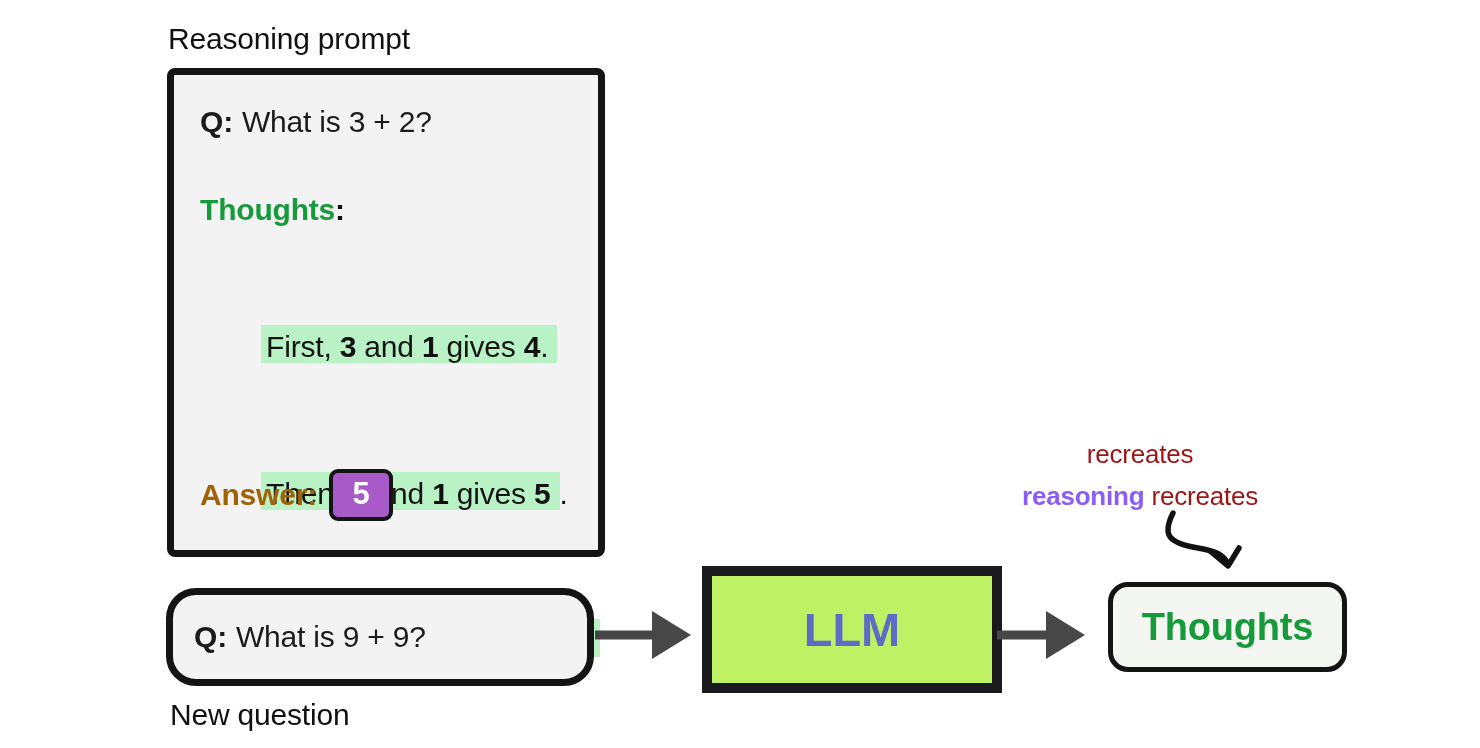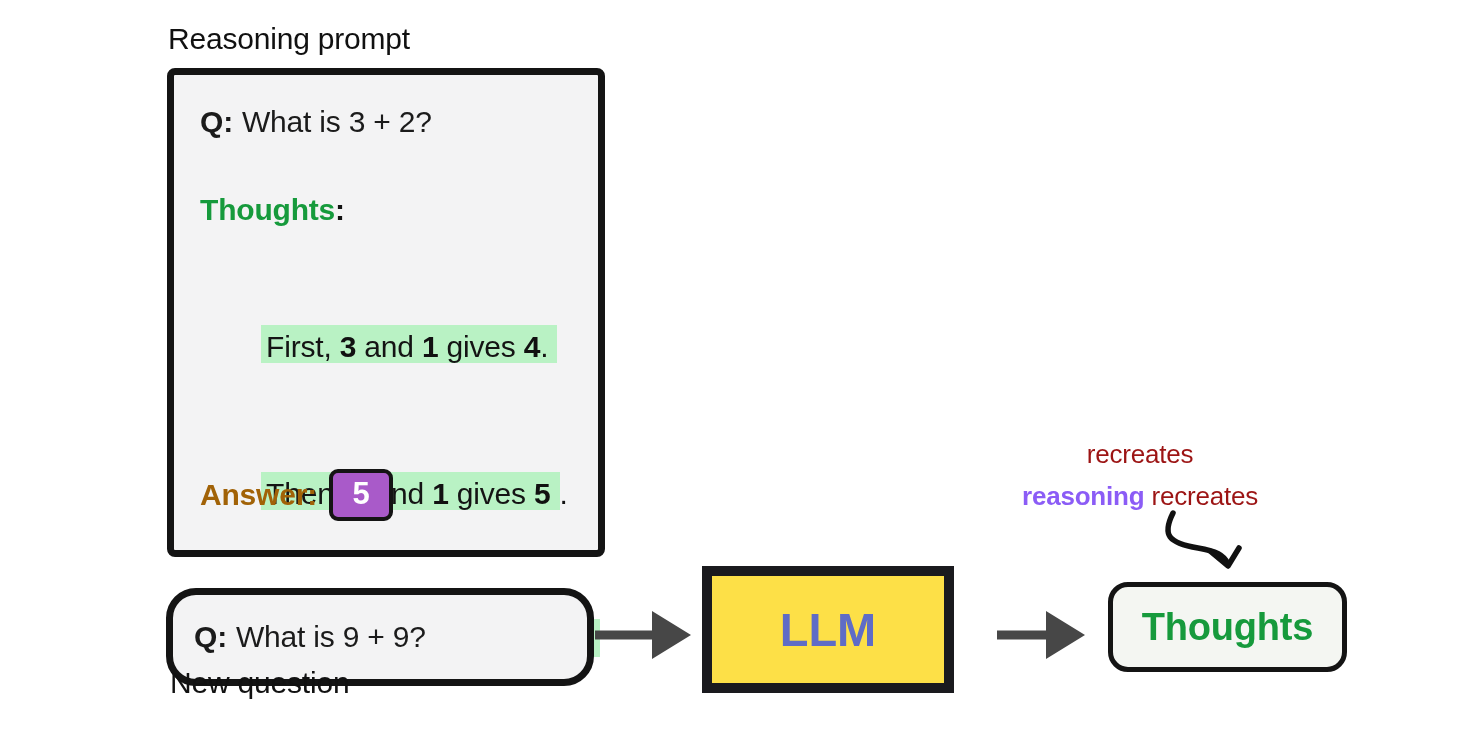--- a/index.html
+++ b/index.html
@@ -60,27 +60,27 @@
     left: 166px; top: 588px;
     width: 428px; height: 98px;
     box-sizing: border-box;
     background: #f3f3f4;
     border: 7px solid #141414;
     border-radius: 30px;
     display: flex;
     align-items: center;
     padding-left: 21px;
   }
-  .new-question-caption { left: 170px; top: 666px; }
+  .new-question-caption { left: 170px; top: 698px; }
 
   .llm-box {
     left: 702px; top: 566px;
-    width: 252px; height: 127px;
+    width: 300px; height: 127px;
     box-sizing: border-box;
-    background: #fde047;
+    background: #bef264;
     border: 10px solid #1a1a1e;
     display: flex;
     align-items: center;
     justify-content: center;
   }
   .llm-label {
     font-size: 47px;
     font-weight: 700;
     color: #5f6cc6;
     letter-spacing: 0px;

